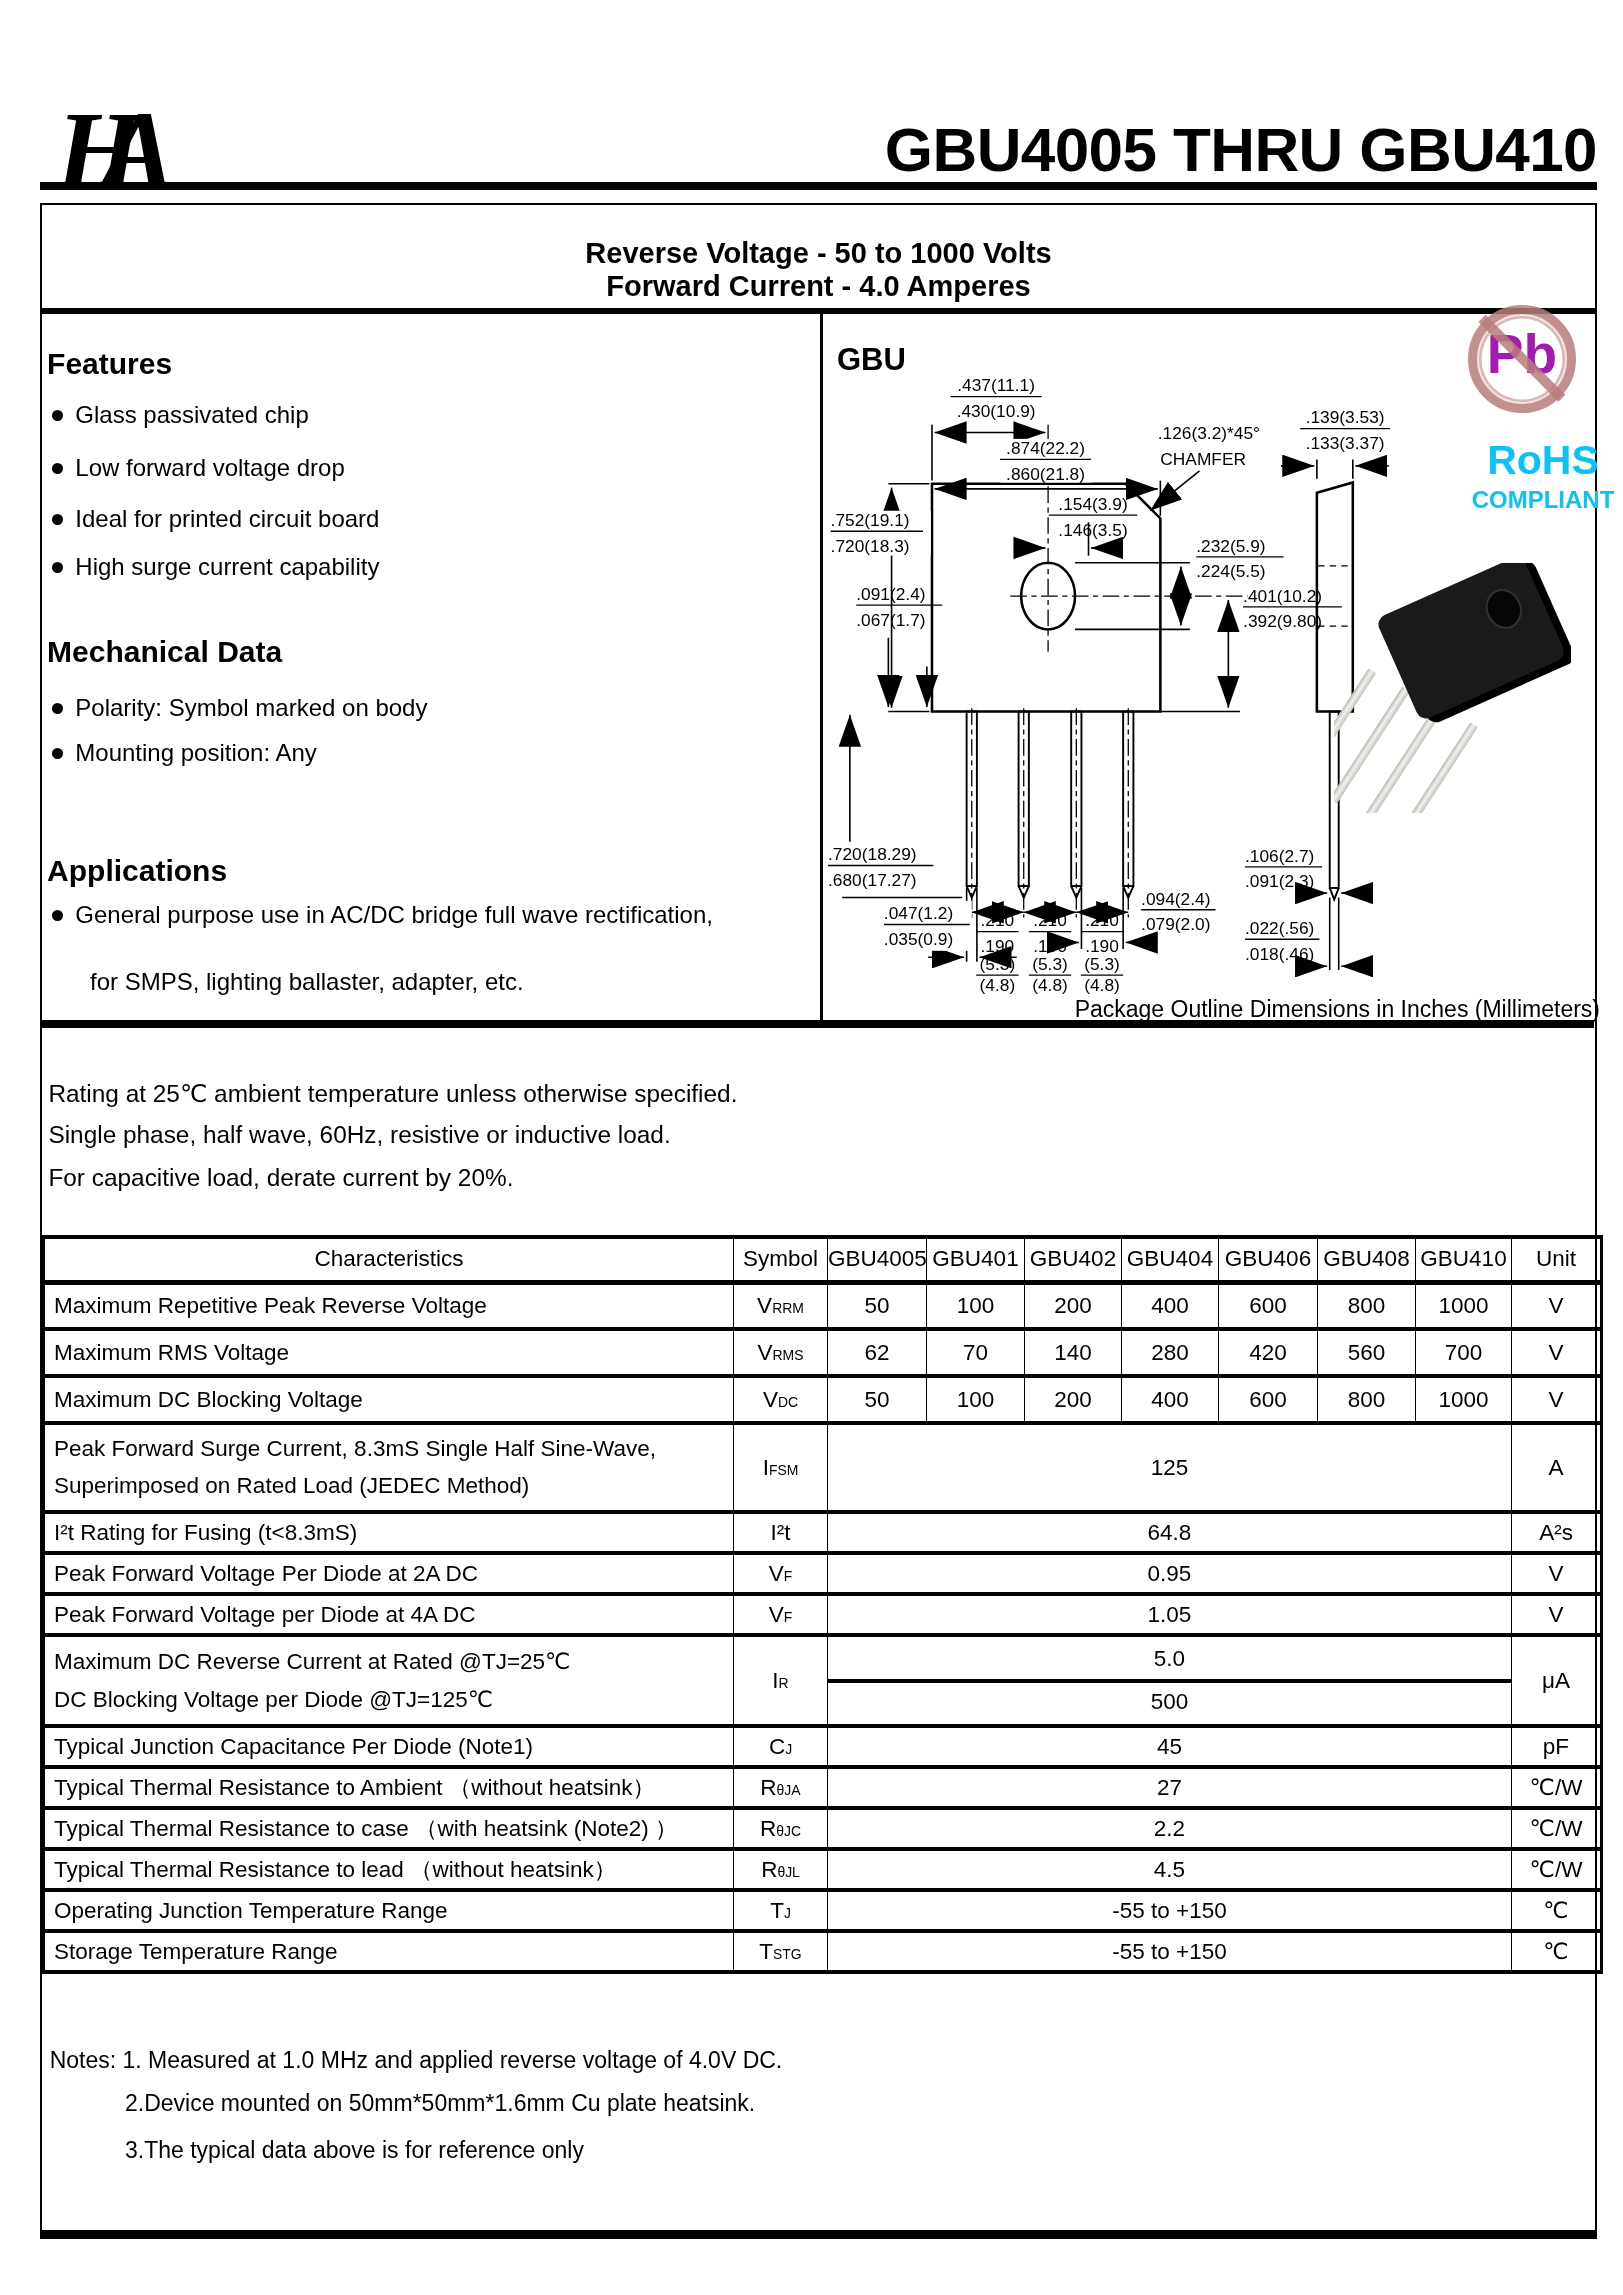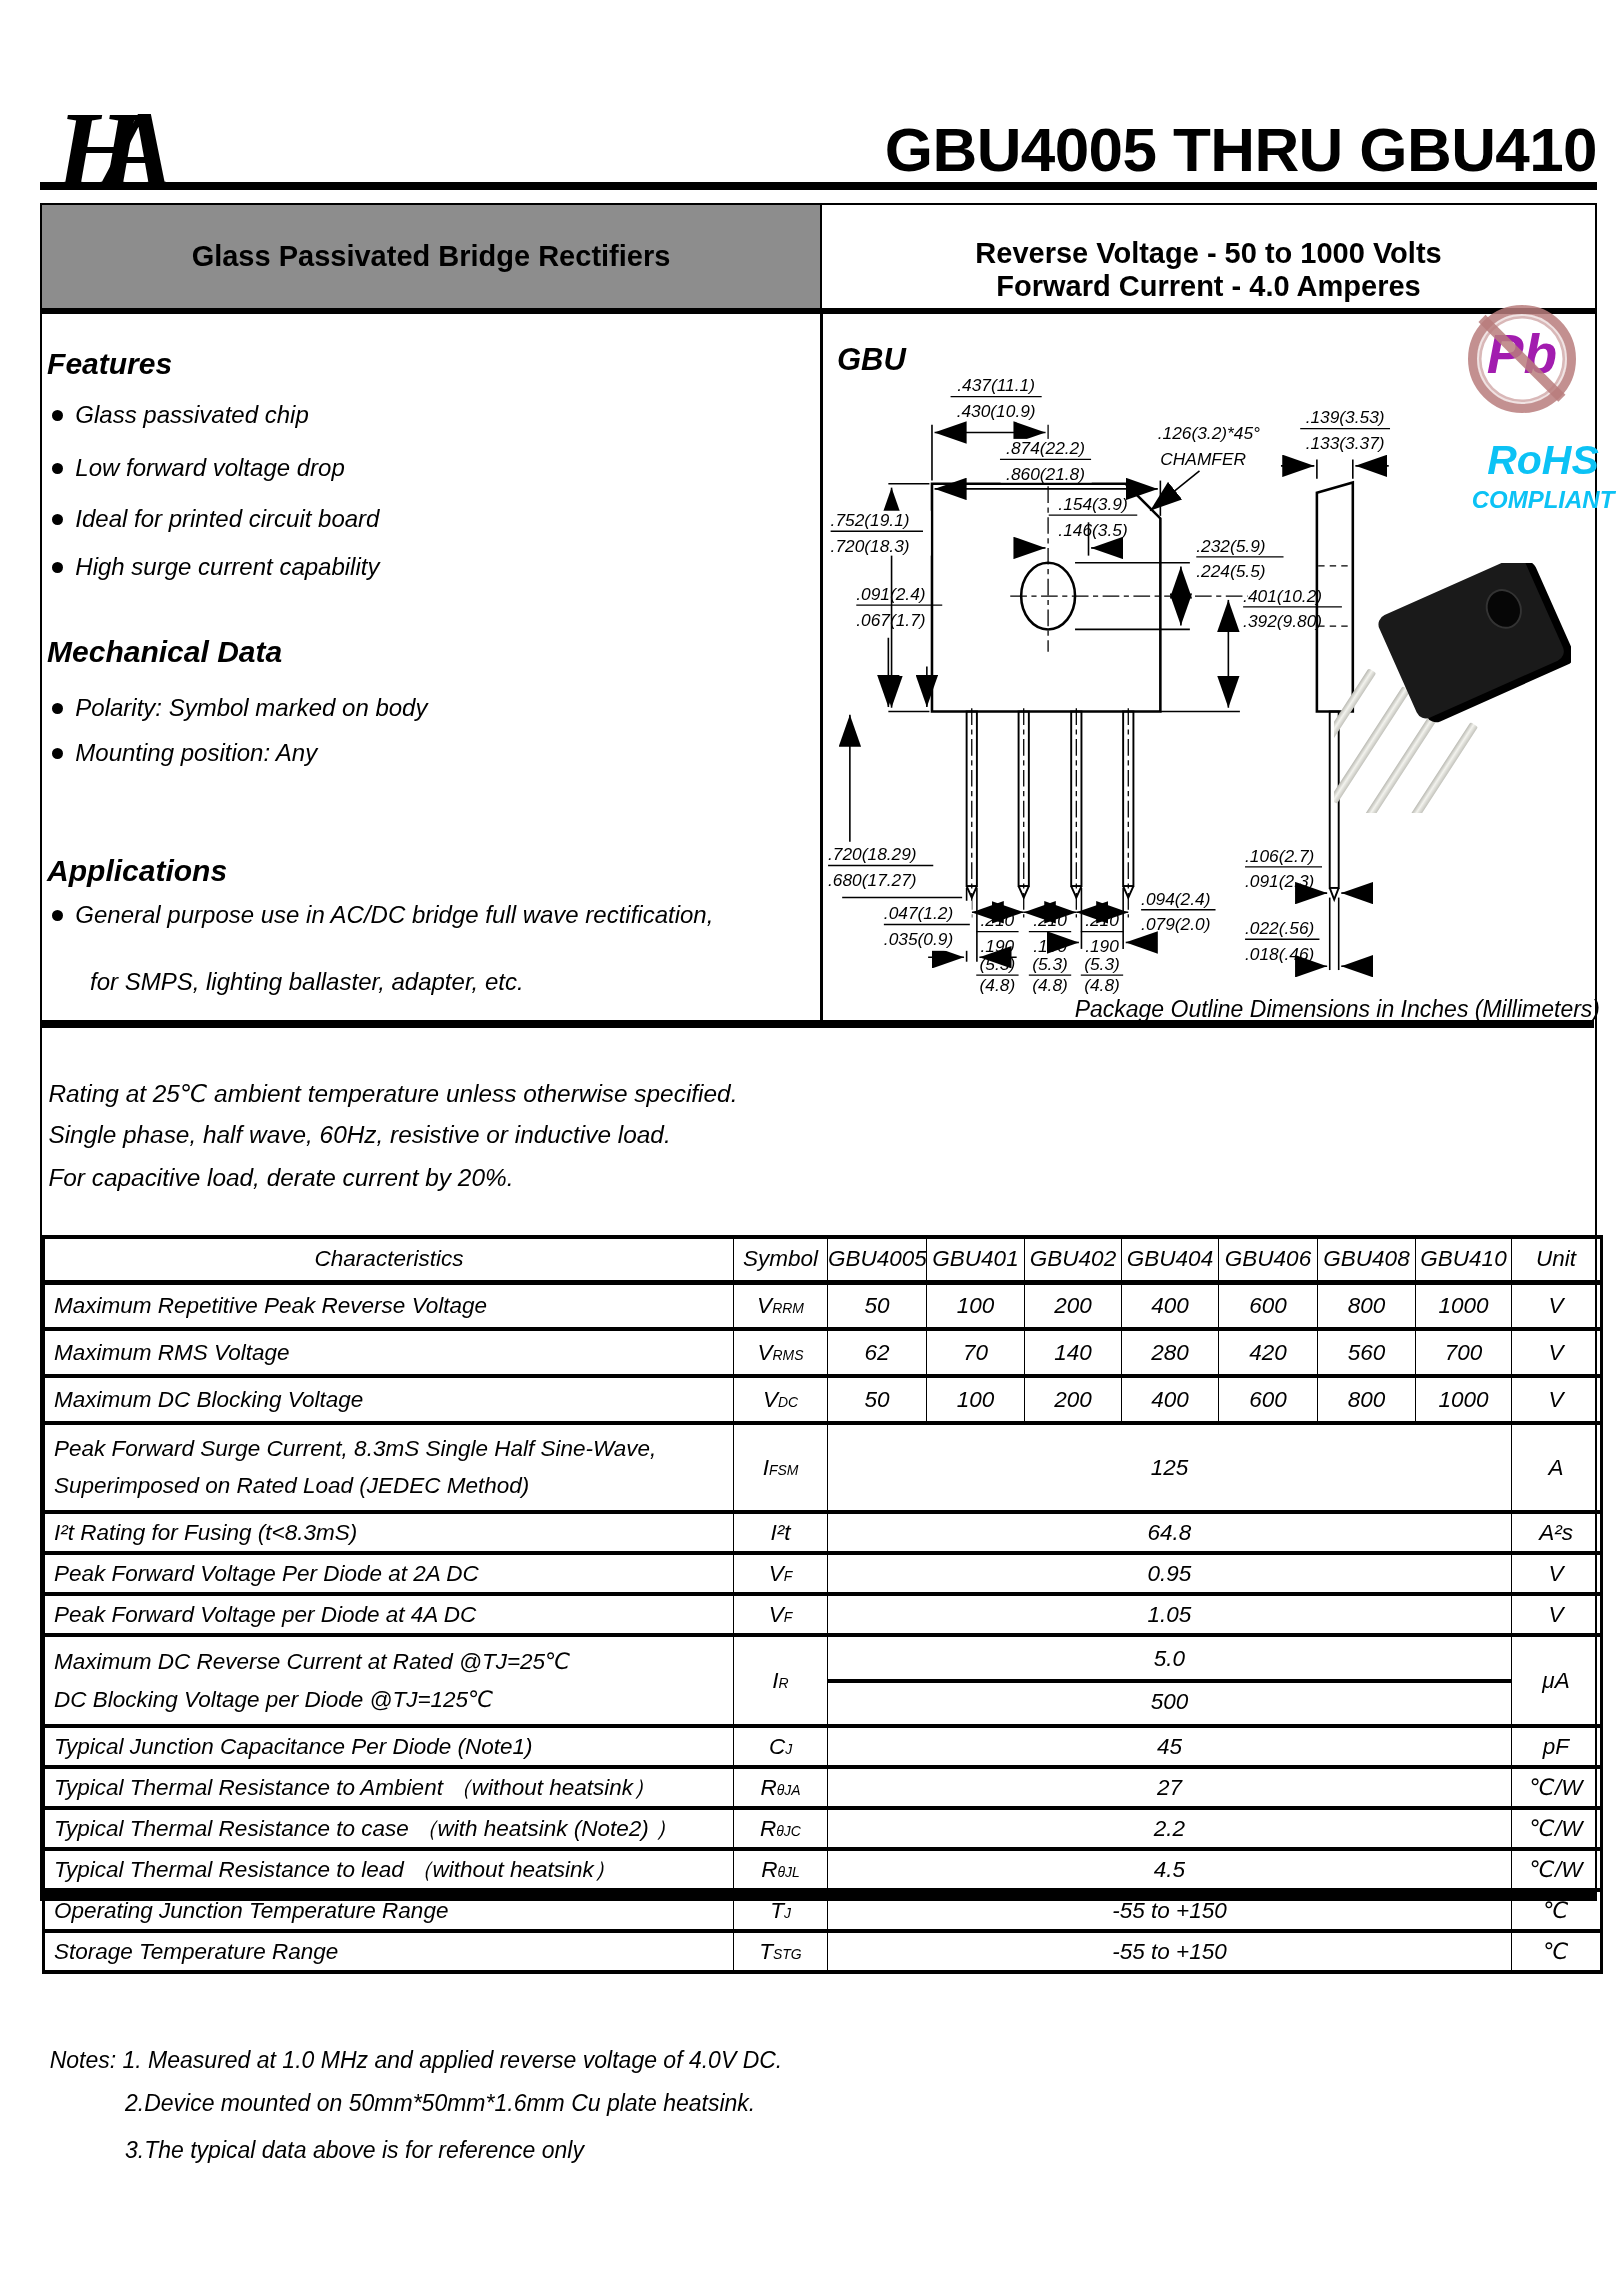--- a/index.html
+++ b/index.html
@@ -17,22 +17,22 @@
   
   #info{left:40px;top:203px;width:1557px;height:111px;border:2.6px solid #000;
         border-bottom:6.4px solid #000;display:flex;box-sizing:border-box;}
   #info .cellL{width:778px;background:#8d8d8d;border-right:2.6px solid #000;
         display:flex;align-items:center;justify-content:center;
         font-size:29px;font-weight:700;}
   #info .cellR{flex:1;display:flex;flex-direction:column;justify-content:flex-end;
         align-items:center;font-size:29px;font-weight:700;padding:5.1px 0;}
 
   
-  #frame{left:40px;top:314px;width:1557px;height:1587px;box-sizing:border-box;
-         border-left:2.6px solid #000;border-right:2.6px solid #000;border-bottom:9px solid #000;font-style:italic;}
+  #frame{left:40px;top:314px;width:1557px;height:1925px;box-sizing:border-box;
+         border-left:2.6px solid #000;border-right:2.6px solid #000;border-bottom:9px solid #000;}
   #vdivider{left:778px;top:0;width:2.6px;height:706px;background:#000;}
   #sec-rule{left:0;top:706px;width:1552px;height:7.7px;background:#000;}
 
   h2{margin:0;font-size:30px;font-weight:700;}
   .bullet{position:absolute;left:10.3px;font-size:24px;padding-left:23px;}
   .bullet::before{content:"";position:absolute;left:0;top:9px;width:11px;height:11px;
                   border-radius:50%;background:#000;}
   .plain-line{position:absolute;font-size:24px;}
 
   
@@ -90,21 +90,20 @@
   #pkg3d{left:1292px;top:249px;}
 </style>
 </head>
 <body>
 
 <div class="abs" id="logo"><span class="l1">H</span><span class="l2">A</span></div>
 <div class="abs" id="doc-title">GBU4005 THRU GBU410</div>
 <div class="abs" id="top-rule"></div>
 
 <div class="abs" id="info">
-  <div class="cellL">Glass Passivated Bridge Rectifiers</div>
   <div class="cellR">
     <div>Reverse Voltage  -  50 to 1000 Volts</div>
     <div>Forward Current -  4.0 Amperes</div>
   </div>
 </div>
 
 <div class="abs" id="frame">
   <div class="abs" id="vdivider"></div>
 
   <h2 class="abs" style="left:5.1px;top:33px;">Features</h2>

